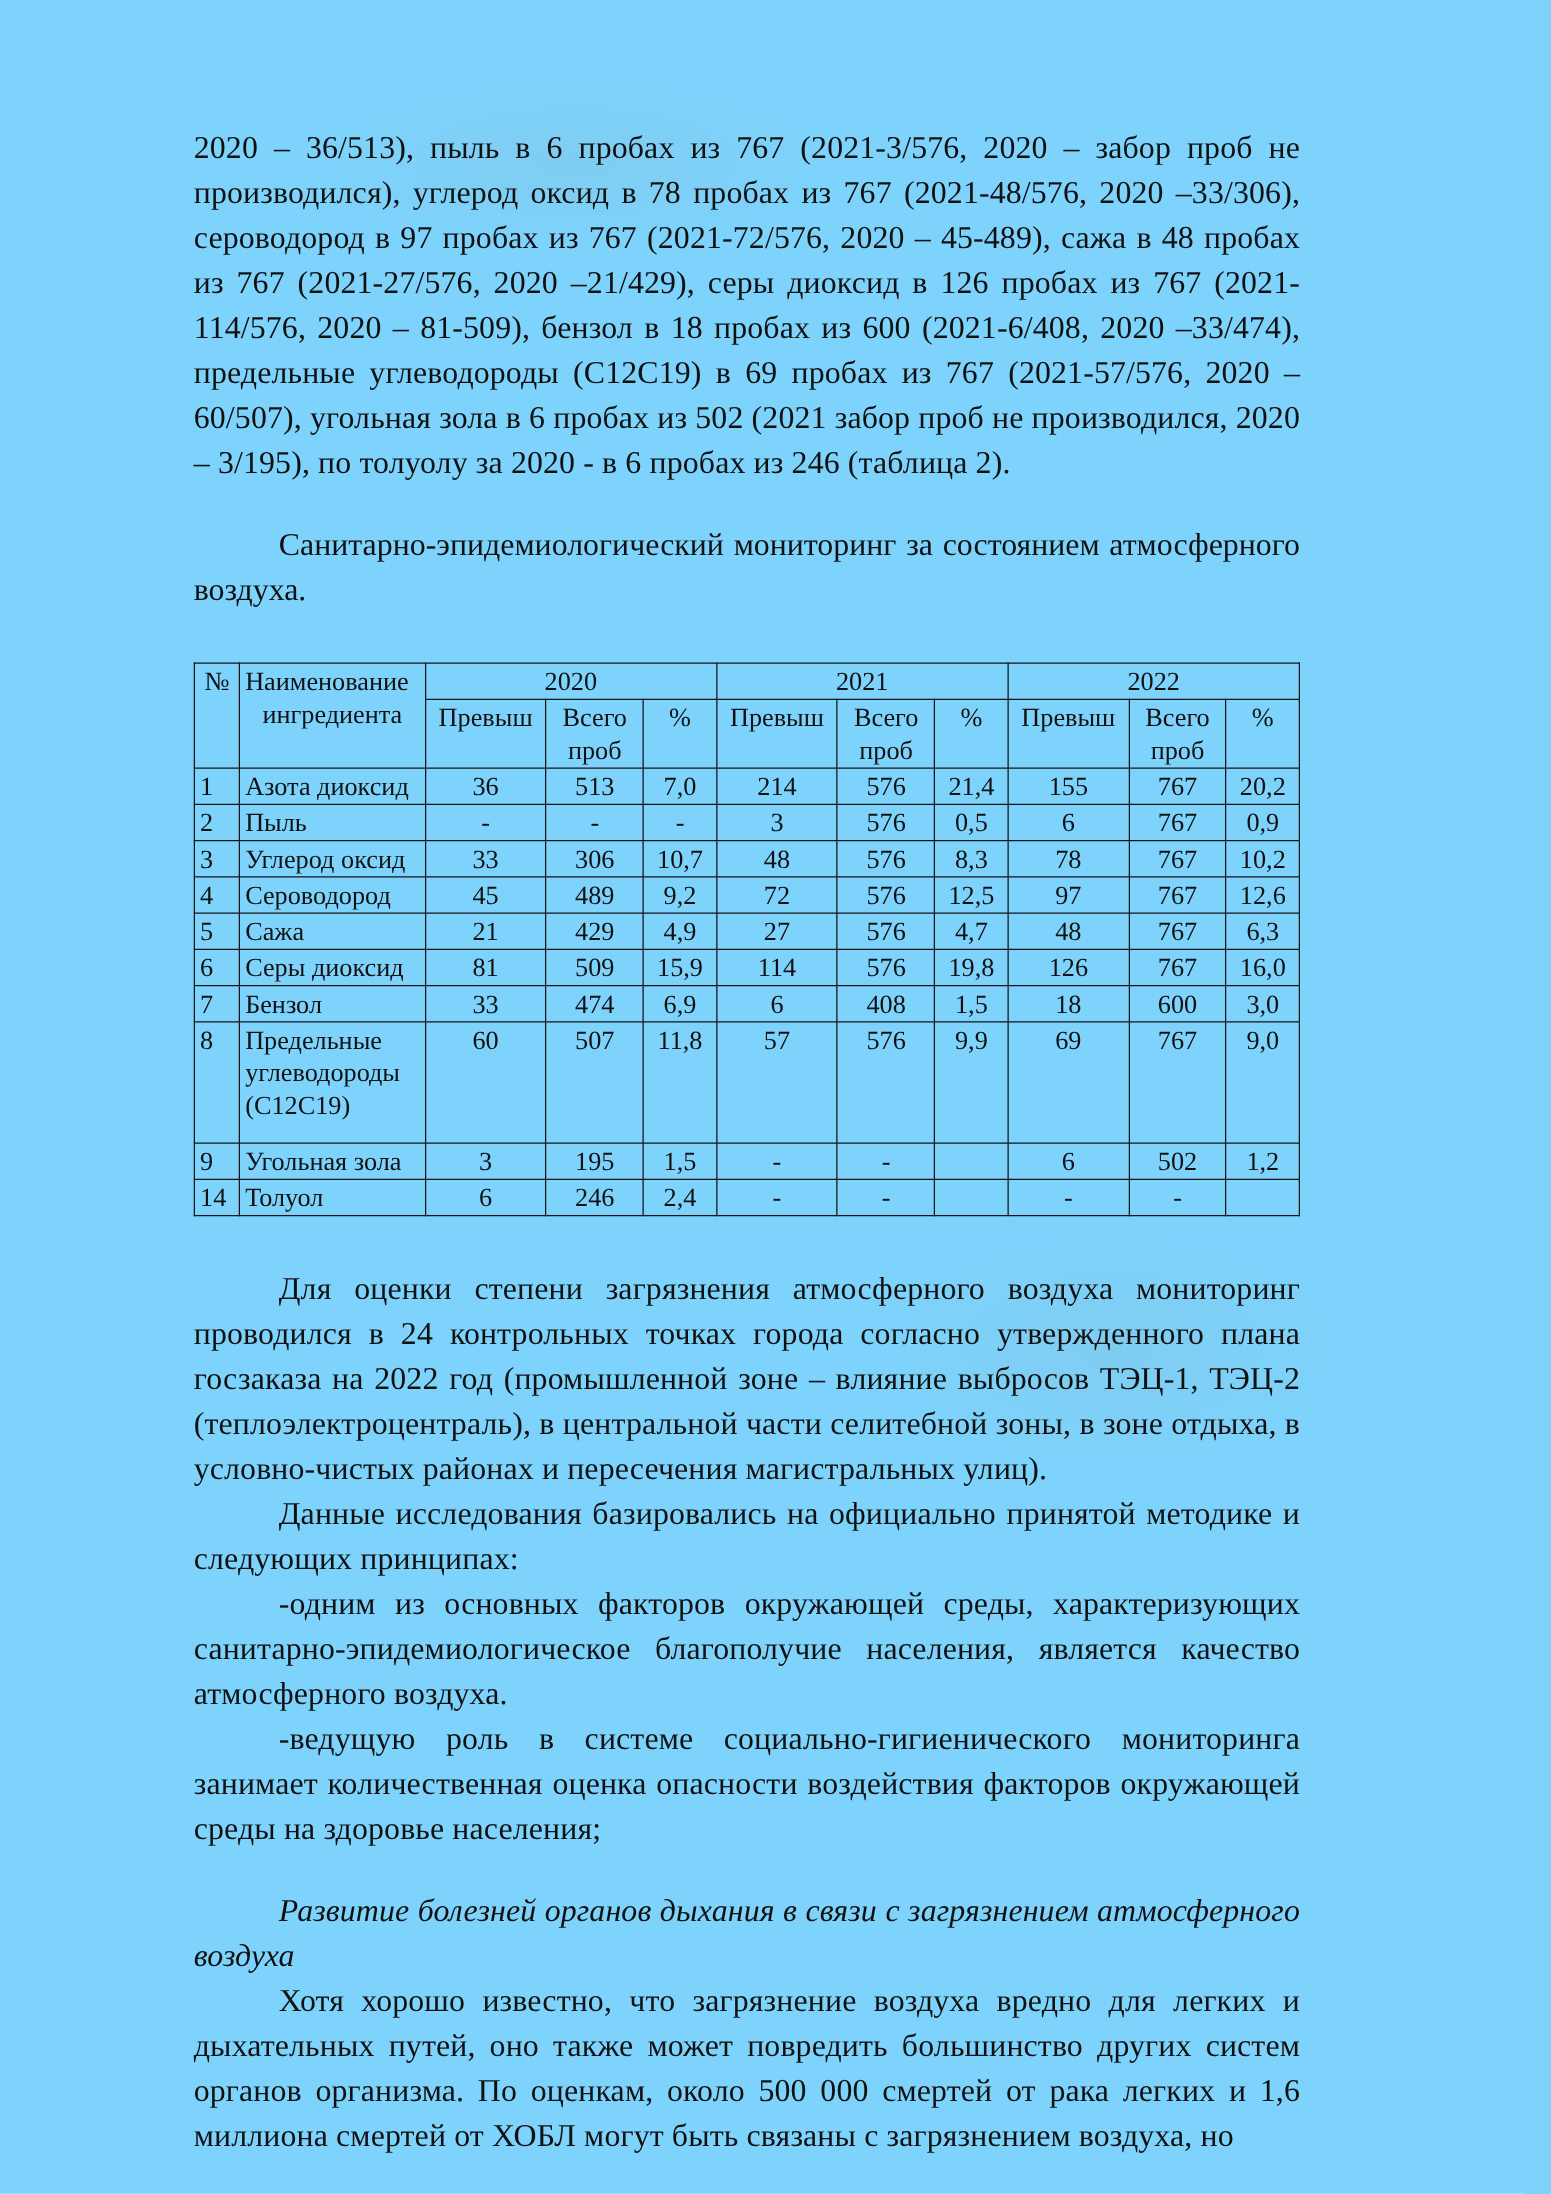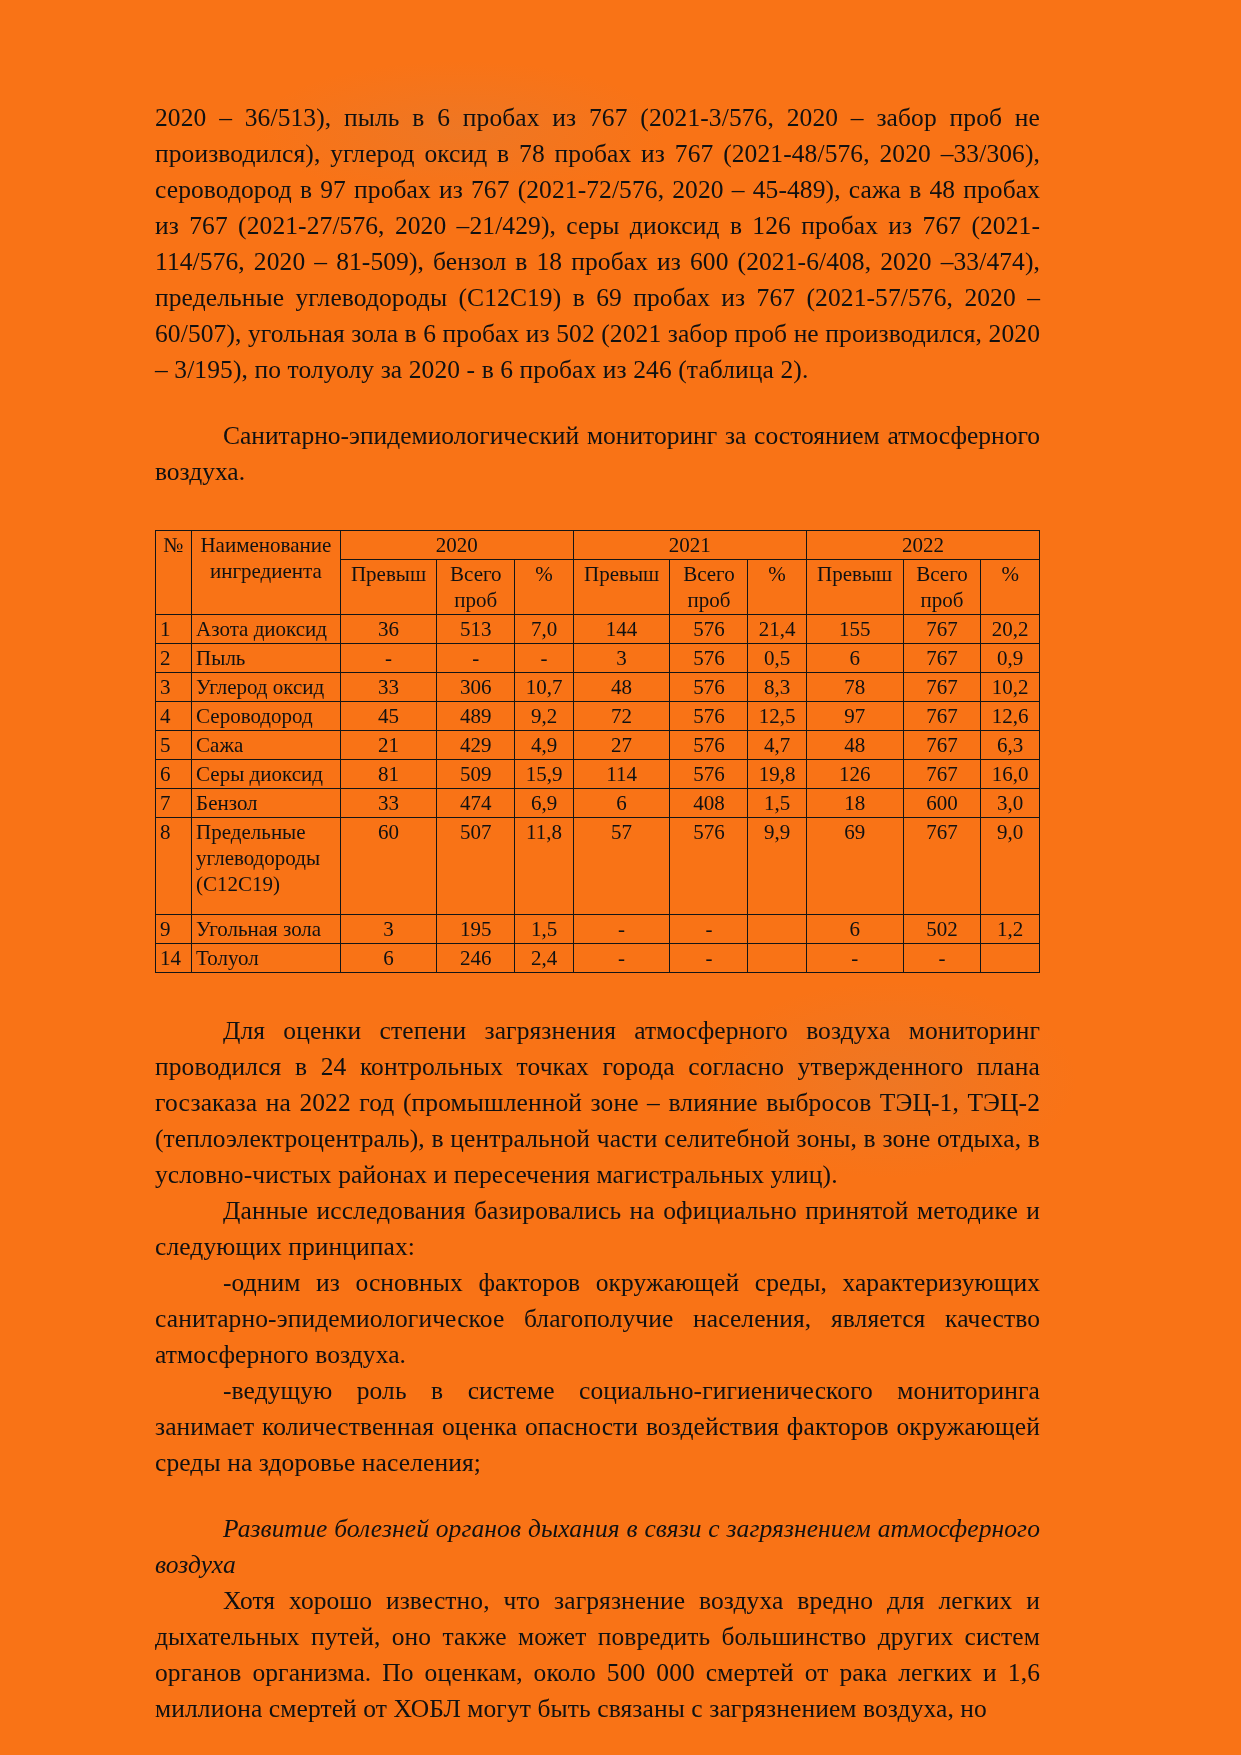--- a/index.html
+++ b/index.html
@@ -14,21 +14,21 @@
     position: relative;
     font-family: "Liberation Serif", "DejaVu Serif", serif;
     color: #111111;
     overflow: hidden;
   }
   .page {
     position: absolute;
     left: 0; top: 0;
     width: 1241px;
     height: 1755px;
-    background: #f97316;
+    background: #7dd3fc;
     padding: 0;
     box-sizing: border-box;
   }
   .content {
     position: absolute;
     left: 155px;
     top: 100px;
     width: 885px;
   }
 
@@ -89,21 +89,21 @@
   }
   td.num { text-align: center; vertical-align: top; }
   td.idx { text-align: left; padding-left: 7px; width: 38px; vertical-align: top;}
   td.name { text-align: left; padding-left: 8px; vertical-align: top;}
   th.c-no { width: 38px; }
   th.c-name { width: 155px; }
   th.c-prev { width: 110px; }
   th.c-tot  { width: 100px; }
   th.c-pct  { width: 72px; }
   th.hname { text-align: center; }
-  .hname-l1 { display: block; text-align: center; }
+  .hname-l1 { display: block; text-align: left; }
   .hname-l2 { display: block; text-align: center; }
   .tot-l1, .tot-l2 { display: block; text-align: center; }
   tr.tall td { height: 94px; }
 
   
   .smudge {
     position: absolute;
     pointer-events: none;
     background: radial-gradient(ellipse at center, rgba(150,150,150,0.11) 0%, rgba(255,255,255,0) 70%);
   }
@@ -161,21 +161,21 @@
           <th class="c-pct">%</th>
         </tr>
       </thead>
       <tbody id="table-body">
           <tr>
             <td class="idx">1</td>
             <td class="name">Азота диоксид</td>
             <td class="num">36</td>
             <td class="num">513</td>
             <td class="num">7,0</td>
-            <td class="num">144</td>
+            <td class="num">214</td>
             <td class="num">576</td>
             <td class="num">21,4</td>
             <td class="num">155</td>
             <td class="num">767</td>
             <td class="num">20,2</td>
           </tr>
           <tr>
             <td class="idx">2</td>
             <td class="name">Пыль</td>
             <td class="num">-</td>

